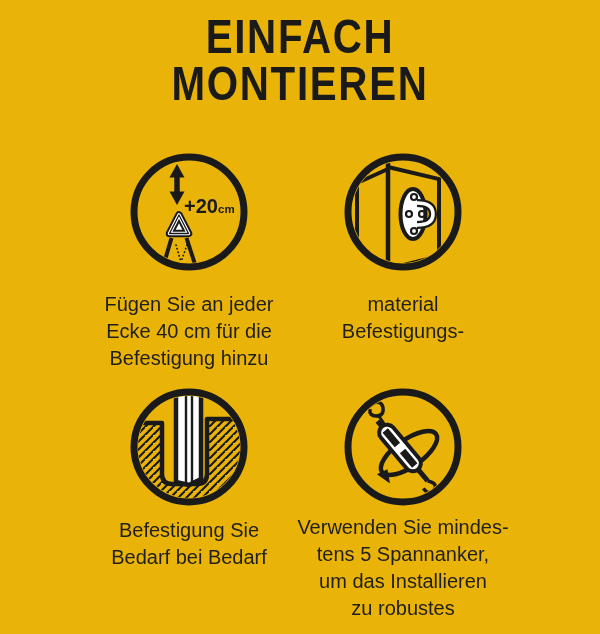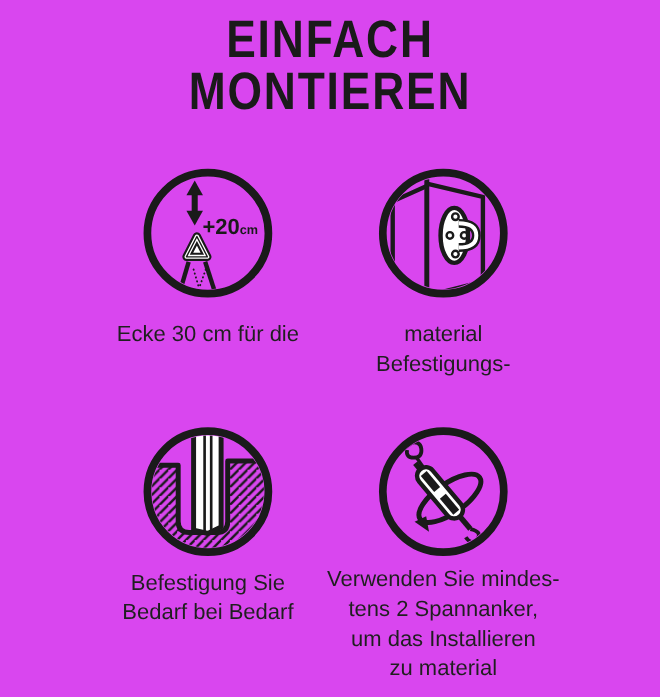--- a/index.html
+++ b/index.html
@@ -1,17 +1,17 @@
 <!DOCTYPE html>
 <html><head>
 <meta charset="utf-8">
 <style>
   html,body{margin:0;padding:0;background:#ffffff;}
   .canvas{
-    position:relative;width:600px;height:634px;background:#d946ef;
+    position:relative;width:600px;height:634px;background:#eab308;
     font-family:"Liberation Sans",sans-serif;color:#1a1a1a;overflow:hidden;
   }
   .title{
     position:absolute;top:13px;left:0;right:0;text-align:center;
     font-weight:700;font-size:48px;line-height:47px;letter-spacing:2px;
     transform:scaleX(0.84);transform-origin:50% 0;color:#1a1a1a;white-space:nowrap;
   }
   .icon{position:absolute;width:120px;height:120px;}
   .caption{
     position:absolute;width:280px;text-align:center;
@@ -127,33 +127,35 @@
         <path d="M100,61 q9,-7 11,1 q1,8 -8,7" fill="none" stroke="#1a1a1a" stroke-width="3.5"></path>
       </g>
 
       <g transform="rotate(-35 66 66)">
         <polygon points="33,80 27.5,65 39,67" fill="#1a1a1a"></polygon>
       </g>
     </g>
   </svg>
 
   <div class="caption" style="left:49px;top:291px;">
-    <span>Ecke 30 cm für die</span>
+    <span>Fügen Sie an jeder</span>
+    <span>Ecke 40 cm für die</span>
+    <span>Befestigung hinzu</span>
   </div>
 
   <div class="caption" style="left:263px;top:291px;">
     <span>material</span>
     <span>Befestigungs-</span>
   </div>
 
   <div class="caption" style="left:49px;top:517px;">
     <span>Befestigung Sie</span>
     <span>Bedarf bei Bedarf</span>
   </div>
 
   <div class="caption" style="left:263px;top:514px;">
     <span>Verwenden Sie mindes-</span>
-    <span>tens 2 Spannanker,</span>
+    <span>tens 5 Spannanker,</span>
     <span>um das Installieren</span>
-    <span>zu material</span>
+    <span>zu robustes</span>
   </div>
 
 </div>
 
 </body></html>

